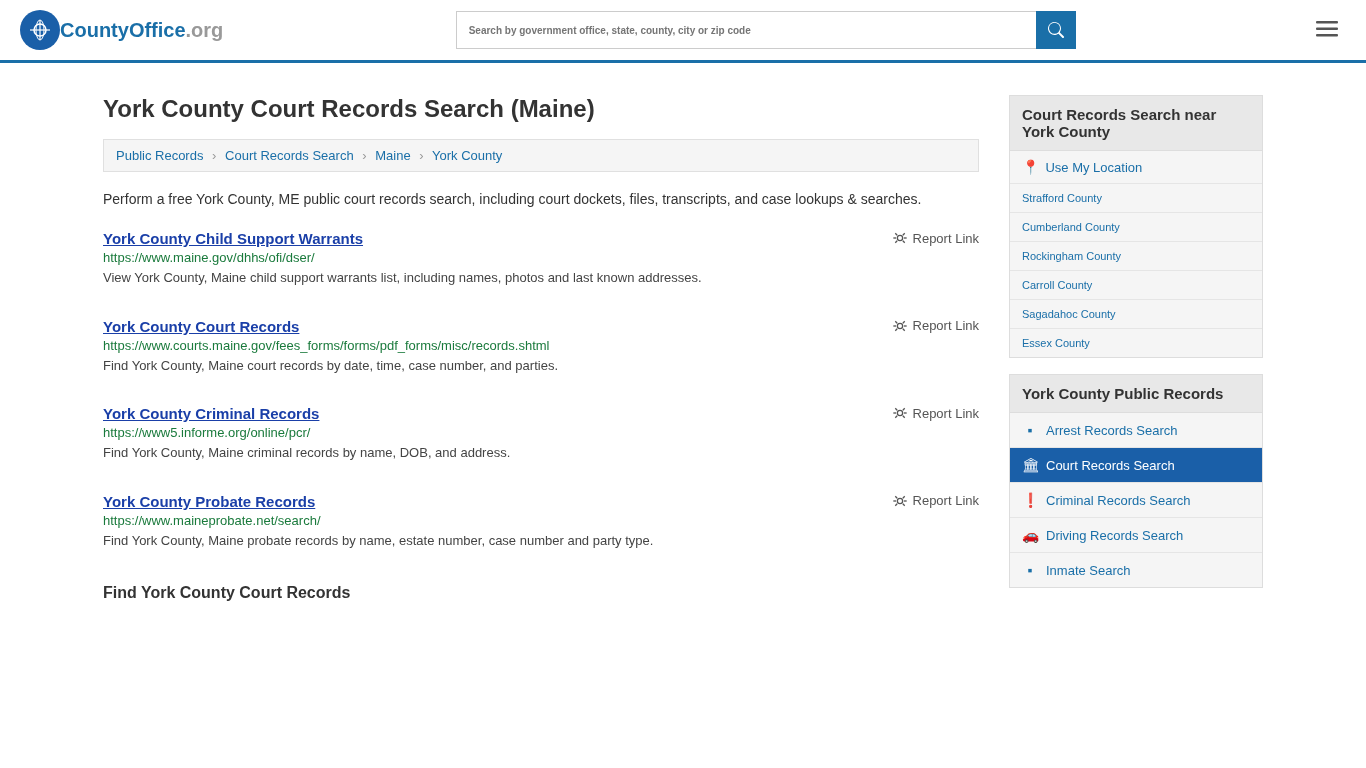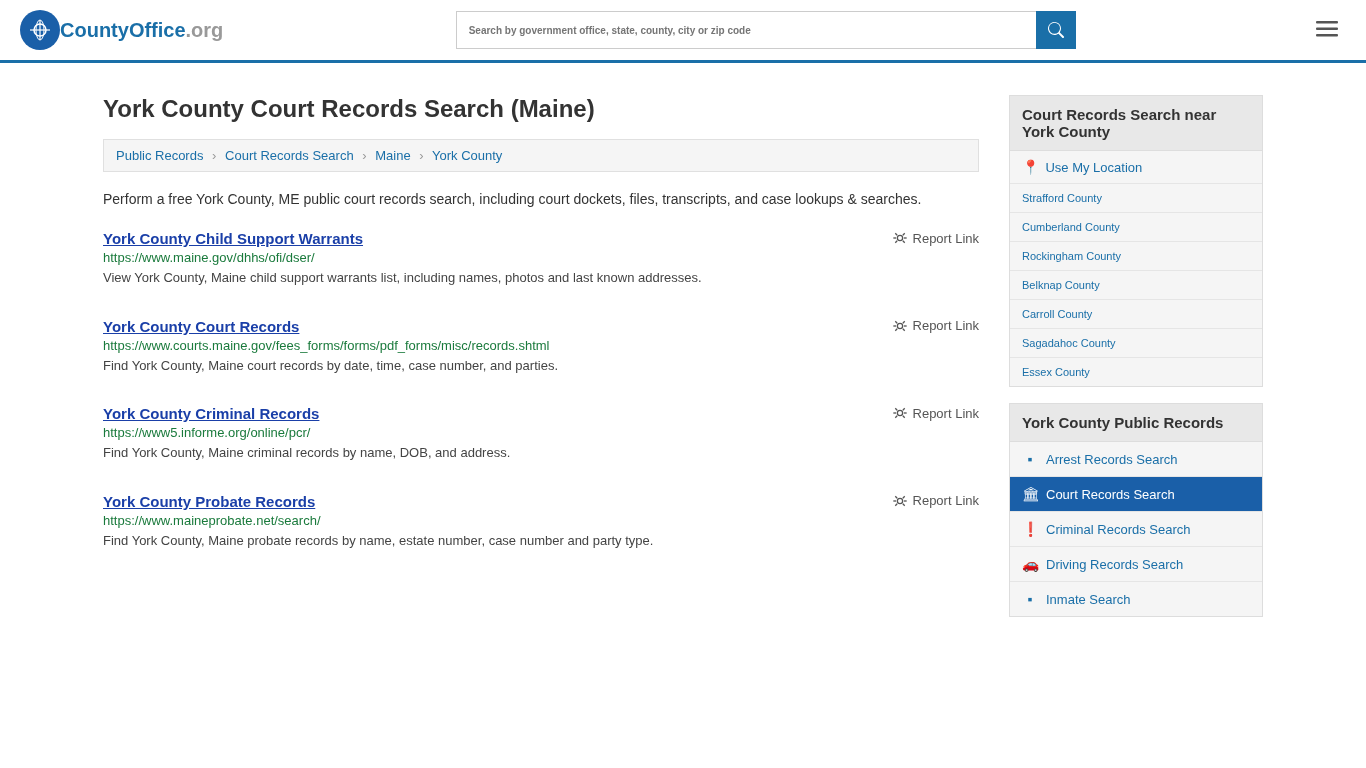--- a/index.html
+++ b/index.html
@@ -362,35 +362,35 @@
             <line x1="16.24" y1="7.76" x2="19.07" y2="4.93"></line>
           </svg>
           Report Link
         </span>
       </div>
       <div class="record-url">https://www.maineprobate.net/search/</div>
       <div class="record-desc">Find York County, Maine probate records by name, estate number, case number and party type.</div>
     </div>
       </div>
 
+    <h2 class="section-heading">Find York County Court Records</h2>
   </div>
 
   <aside class="sidebar">
 
     <div class="sidebar-box">
       <div class="sidebar-box-title">Court Records Search near York County</div>
       <div class="sidebar-use-location">
         <span class="pin-icon">📍</span>
         <span>Use My Location</span>
       </div>
       <div id="nearby-counties-container">
           <a href="#" class="sidebar-item-link">Strafford County</a>
           <a href="#" class="sidebar-item-link">Cumberland County</a>
           <a href="#" class="sidebar-item-link">Rockingham County</a>
-          <a href="#" class="sidebar-item-link">Belknap County</a>
           <a href="#" class="sidebar-item-link">Carroll County</a>
           <a href="#" class="sidebar-item-link">Sagadahoc County</a>
           <a href="#" class="sidebar-item-link">Essex County</a>
         </div>
     </div>
 
     <div class="sidebar-box">
       <div class="sidebar-box-title">York County Public Records</div>
       <div id="public-records-container">
           <a href="#" class="pub-rec-item">

